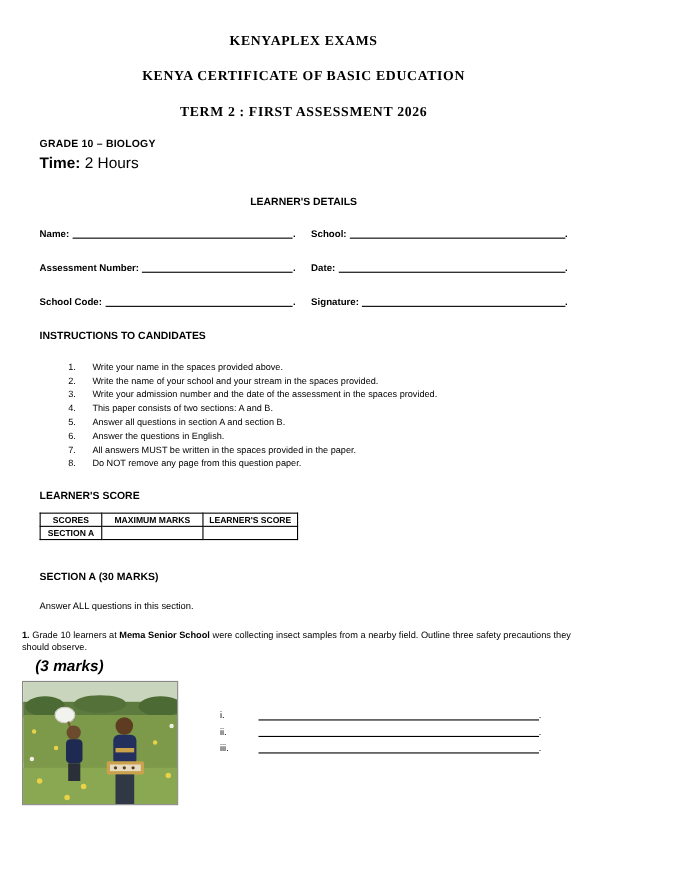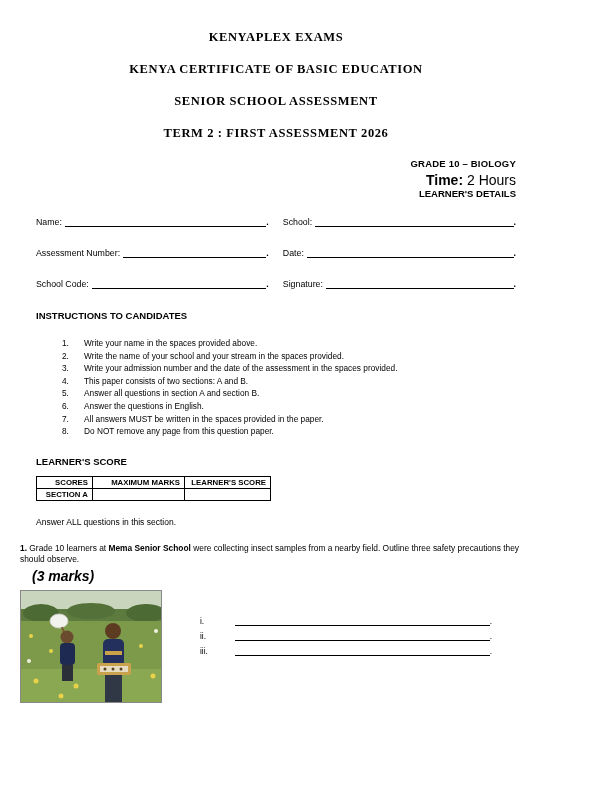--- a/index.html
+++ b/index.html
@@ -17,51 +17,51 @@
   .title-block { text-align:center; }
   .title-line {
     font-family:"Liberation Serif", serif;
     font-weight:bold;
     font-size:12.5px;
     letter-spacing:0.6px;
     margin-bottom:17px;
   }
 
   
-  .subject-block { text-align:right; margin-top:6px; }
+  .subject-block { text-align:left; margin-top:6px; }
   .subject-line { font-weight:bold; font-size:9.5px; letter-spacing:0.2px; }
   .time-line { font-size:14px; margin-top:3px; }
   .time-line .lbl { font-weight:bold; }
 
   
-  .details-heading { text-align:right; font-weight:bold; font-size:9.5px; }
+  .details-heading { text-align:center; font-weight:bold; font-size:9.5px; margin-top:22px; }
   .fields { margin-top:18px; }
   .field-row { display:flex; gap:14px; margin-bottom:21px; }
   .field { display:flex; align-items:flex-end; }
   .field.left  { flex:0 0 48.5%; }
   .field.right { flex:1; }
-  .field .lbl { font-weight:normal; font-size:8.8px; white-space:nowrap; }
+  .field .lbl { font-weight:bold; font-size:8.8px; white-space:nowrap; }
   .fill-line { flex:1; border-bottom:1px solid #000; height:9px; margin-left:3px; }
   .dot { font-weight:bold; font-size:8.8px; }
 
   
   .instr-heading { font-weight:bold; font-size:9.5px; margin-top:4px; }
   .instr-list { margin-top:16px; margin-left:26px; }
   .instr-item { display:flex; font-size:8.3px; line-height:12.6px; }
   .instr-num { width:22px; flex:0 0 22px; }
   .instr-text { flex:1; }
 
   
   .score-heading { font-weight:bold; font-size:9.5px; margin-top:18px; }
   table.score { border-collapse:collapse; margin-top:9px; }
   table.score th, table.score td {
     border:1px solid #000;
     font-size:7.8px;
     font-weight:bold;
-    text-align:right;
+    text-align:center;
     padding:1px 4px;
     height:12px;
   }
   table.score th:nth-child(1), table.score td:nth-child(1) { width:56px; }
   table.score th:nth-child(2), table.score td:nth-child(2) { width:92px; }
   table.score th:nth-child(3), table.score td:nth-child(3) { width:86px; }
 
   
   .section-heading { font-weight:bold; font-size:9.5px; margin-top:28px; }
   .section-sub { font-weight:normal; font-size:8.5px; margin-top:16px; }
@@ -83,21 +83,20 @@
   .answer-row .dot { font-weight:normal; font-size:8.4px; }
 </style>
 </head>
 <body>
 
 <div class="page">
 
   <div class="title-block">
     <div class="title-line">KENYAPLEX EXAMS</div>
     <div class="title-line">KENYA CERTIFICATE OF BASIC EDUCATION</div>
-    <div class="title-line">SENIOR SCHOOL ASSESSMENT</div>
     <div class="title-line">TERM 2 : FIRST ASSESSMENT 2026</div>
   </div>
 
   <div class="subject-block">
     <div class="subject-line">GRADE 10 – BIOLOGY</div>
     <div class="time-line">
       <span class="lbl">Time:</span>
       <span>2 Hours</span>
     </div>
   </div>
@@ -188,20 +187,21 @@
       <th>LEARNER'S SCORE</th>
     </tr>
     <tr>
       <td>SECTION A</td>
       <td></td>
       <td></td>
     </tr>
   </tbody>
     </table>
 
+  <div class="section-heading">SECTION A (30 MARKS)</div>
   <div class="section-sub">Answer ALL questions in this section.</div>
 
   <div class="question-block">
     <div class="q-text"><span class="b">1.</span><span> Grade 10 learners at </span><span class="b">Mema Senior School</span><span> were collecting insect samples from a nearby field. Outline three safety precautions they should observe.</span></div>
     <div class="q-marks">(3 marks)</div>
 
     <div class="q-bottom">
 
       <div class="q-photo">
         <svg width="142" height="113" viewBox="0 0 142 113" xmlns="http://www.w3.org/2000/svg">

